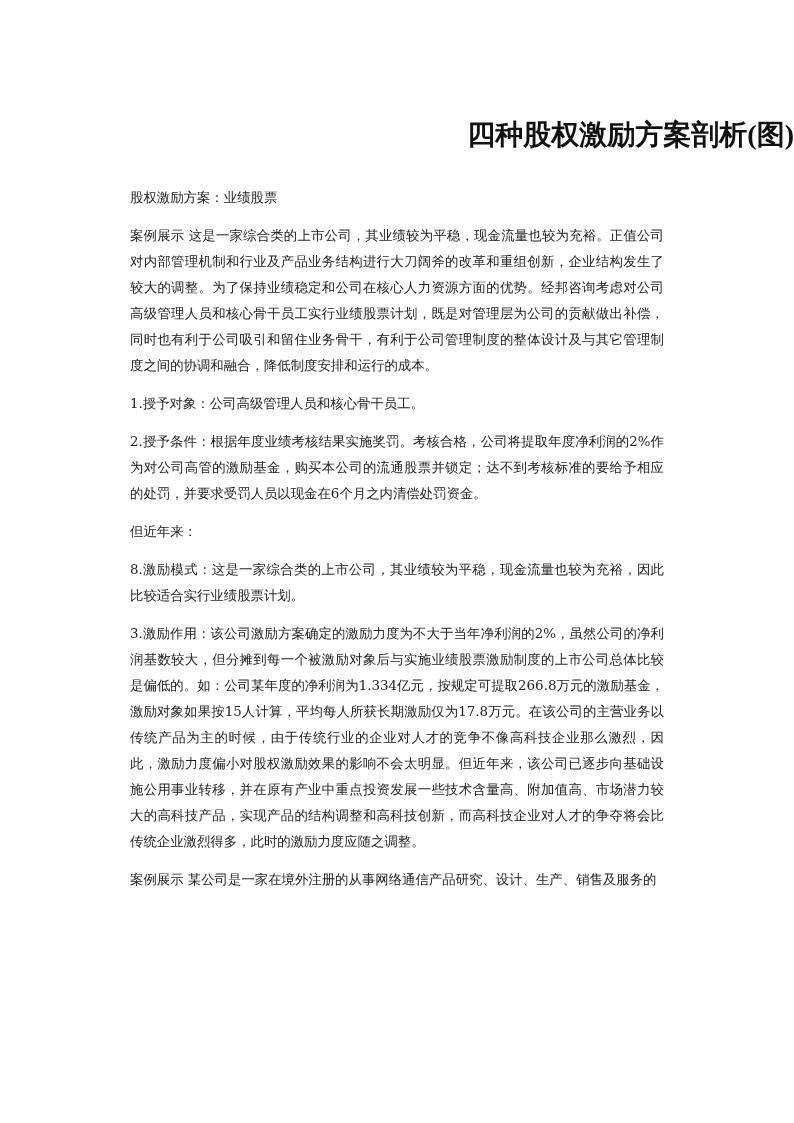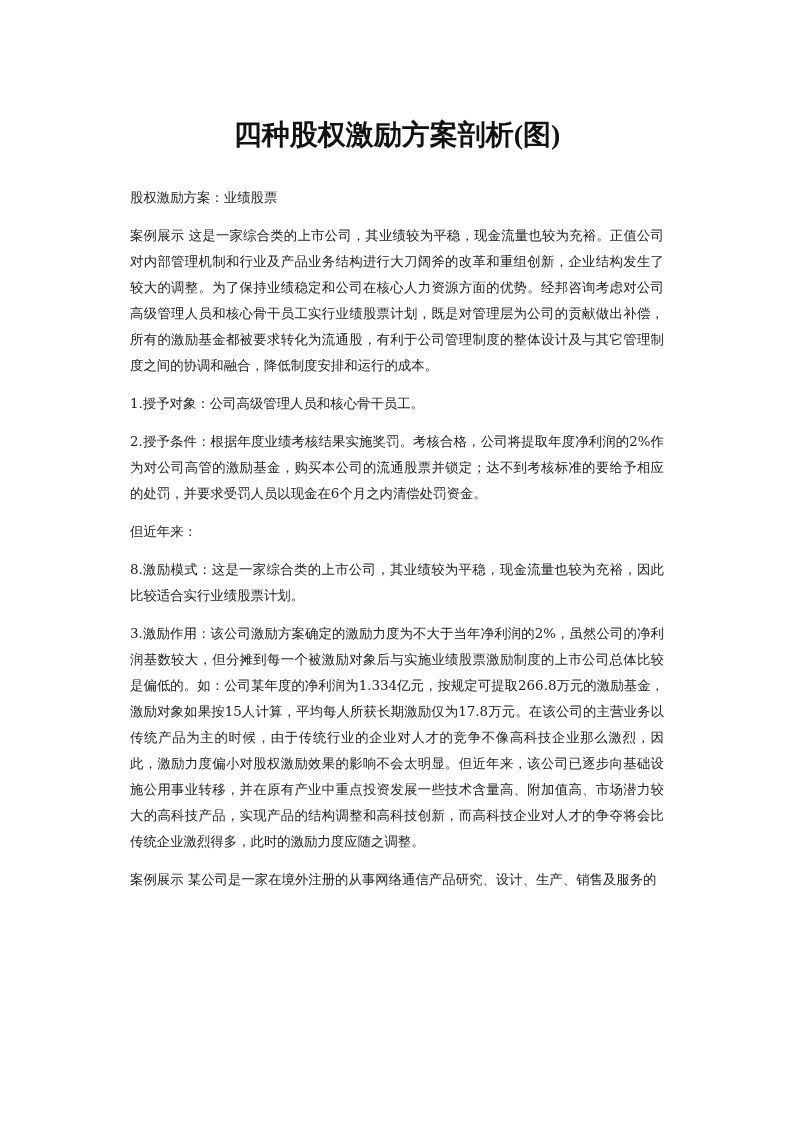--- a/index.html
+++ b/index.html
@@ -2,38 +2,38 @@
 <html><head>
 <meta charset="utf-8">
 <style>
   html, body { margin: 0; padding: 0; background: #ffffff; }
   body { width: 794px; height: 1123px; overflow: hidden; position: relative; }
   .page {
     position: absolute; left: 0; top: 0; width: 794px; height: 1123px; background: #fff;
     font-family: "DejaVu Serif", "Liberation Serif", serif; color: #222;
   }
   .title {
-    position: absolute; top: 116px; left: 0; width: 794px; text-align: center;
+    position: absolute; top: 116px; left: 0; width: 794px; text-align: right;
     font-family: "Liberation Serif", "DejaVu Serif", serif;
     font-size: 28px; font-weight: bold; color: #111; letter-spacing: 0px;
   }
   .body {
     position: absolute; top: 173px; left: 118px; width: 558px;
     font-size: 13.4px; line-height: 26px; text-align: justify;
   }
   .body p { margin: 12px; }
 </style>
 </head>
 <body>
 
 <div class="page">
   <div class="title">四种股权激励方案剖析(图)</div>
   <div class="body">
     <p>股权激励方案：业绩股票</p>
-    <p>案例展示 这是一家综合类的上市公司，其业绩较为平稳，现金流量也较为充裕。正值公司对内部管理机制和行业及产品业务结构进行大刀阔斧的改革和重组创新，企业结构发生了较大的调整。为了保持业绩稳定和公司在核心人力资源方面的优势。经邦咨询考虑对公司高级管理人员和核心骨干员工实行业绩股票计划，既是对管理层为公司的贡献做出补偿，所有的激励基金都被要求转化为流通股，有利于公司管理制度的整体设计及与其它管理制度之间的协调和融合，降低制度安排和运行的成本。</p>
+    <p>案例展示 这是一家综合类的上市公司，其业绩较为平稳，现金流量也较为充裕。正值公司对内部管理机制和行业及产品业务结构进行大刀阔斧的改革和重组创新，企业结构发生了较大的调整。为了保持业绩稳定和公司在核心人力资源方面的优势。经邦咨询考虑对公司高级管理人员和核心骨干员工实行业绩股票计划，既是对管理层为公司的贡献做出补偿，同时也有利于公司吸引和留住业务骨干，有利于公司管理制度的整体设计及与其它管理制度之间的协调和融合，降低制度安排和运行的成本。</p>
     <p>1.授予对象：公司高级管理人员和核心骨干员工。</p>
     <p>2.授予条件：根据年度业绩考核结果实施奖罚。考核合格，公司将提取年度净利润的2%作为对公司高管的激励基金，购买本公司的流通股票并锁定；达不到考核标准的要给予相应的处罚，并要求受罚人员以现金在6个月之内清偿处罚资金。</p>
     <p>但近年来：</p>
     <p>8.激励模式：这是一家综合类的上市公司，其业绩较为平稳，现金流量也较为充裕，因此比较适合实行业绩股票计划。</p>
     <p>3.激励作用：该公司激励方案确定的激励力度为不大于当年净利润的2%，虽然公司的净利润基数较大，但分摊到每一个被激励对象后与实施业绩股票激励制度的上市公司总体比较是偏低的。如：公司某年度的净利润为1.334亿元，按规定可提取266.8万元的激励基金，激励对象如果按15人计算，平均每人所获长期激励仅为17.8万元。在该公司的主营业务以传统产品为主的时候，由于传统行业的企业对人才的竞争不像高科技企业那么激烈，因此，激励力度偏小对股权激励效果的影响不会太明显。但近年来，该公司已逐步向基础设施公用事业转移，并在原有产业中重点投资发展一些技术含量高、附加值高、市场潜力较大的高科技产品，实现产品的结构调整和高科技创新，而高科技企业对人才的争夺将会比传统企业激烈得多，此时的激励力度应随之调整。</p>
     <p>案例展示 某公司是一家在境外注册的从事网络通信产品研究、设计、生产、销售及服务的</p>
   </div>
 </div>
 
 </body></html>

